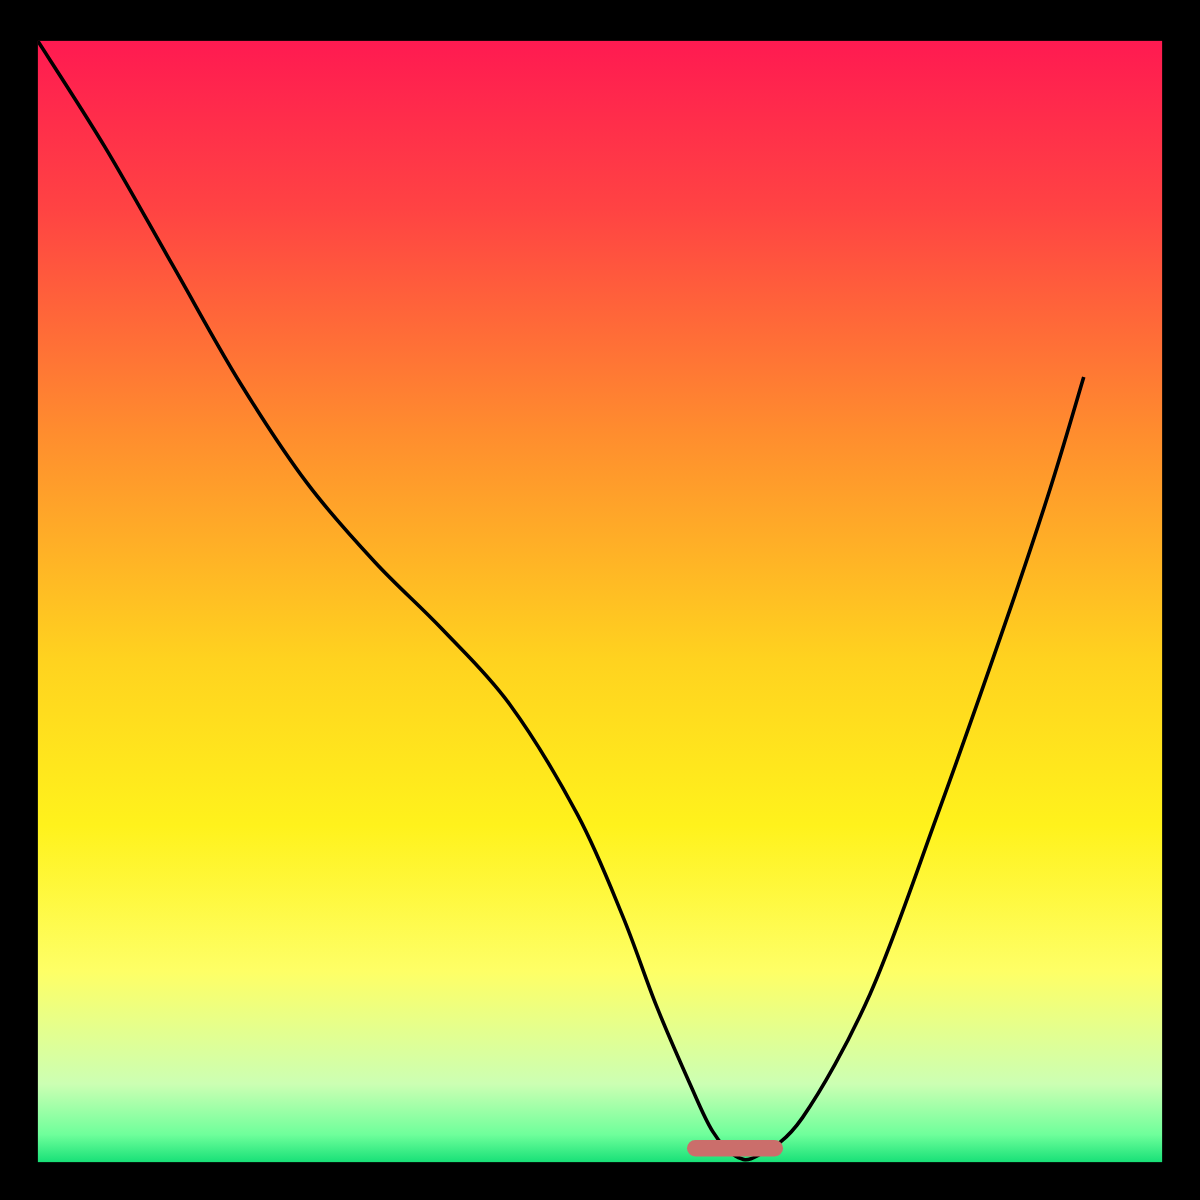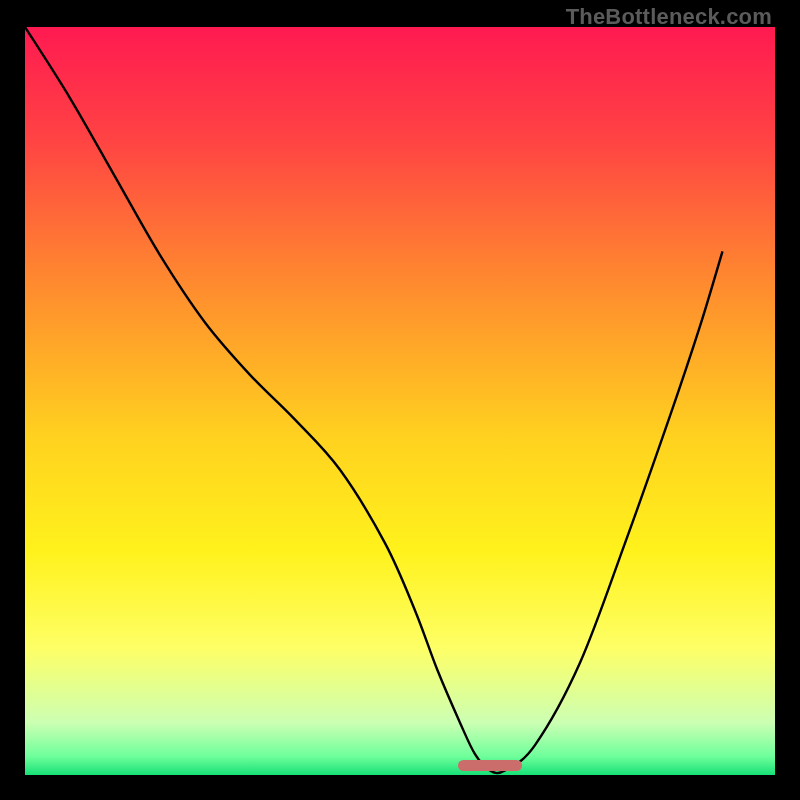--- a/index.html
+++ b/index.html
@@ -53,21 +53,20 @@
   .marker {
     position: absolute;
     background: #cb6e6b;
     border-radius: 8px;
   }
 </style>
 </head>
 <body>
 
 <div class="frame">
-  <div class="watermark">TheBottleneck.com</div>
   <div class="plot-area">
     <svg class="gradient" viewBox="0 0 100 100" preserveAspectRatio="none">
       <defs>
         <linearGradient id="bg-grad" x1="0" y1="0" x2="0" y2="1">
             <stop offset="0%" stop-color="#ff1a51"></stop>
             <stop offset="15%" stop-color="#ff4343"></stop>
             <stop offset="35%" stop-color="#ff8d2e"></stop>
             <stop offset="55.00000000000001%" stop-color="#ffd21f"></stop>
             <stop offset="70%" stop-color="#fff21c"></stop>
             <stop offset="83%" stop-color="#feff66"></stop>

